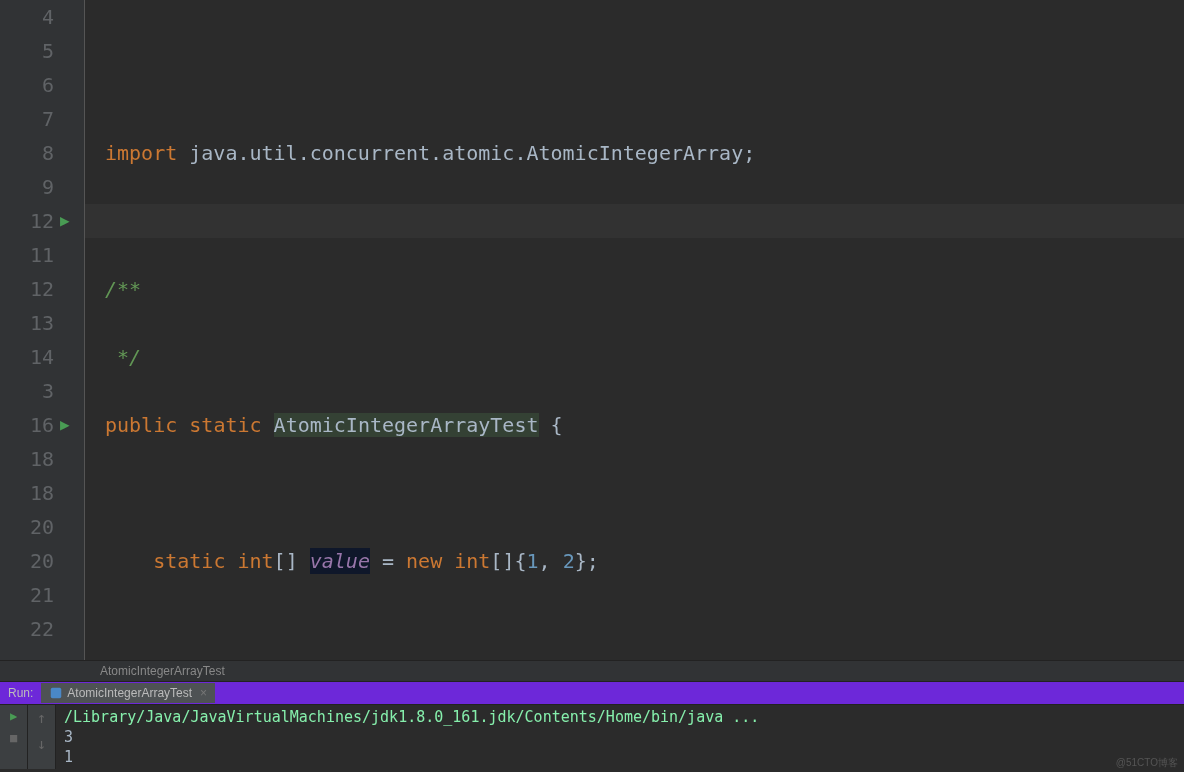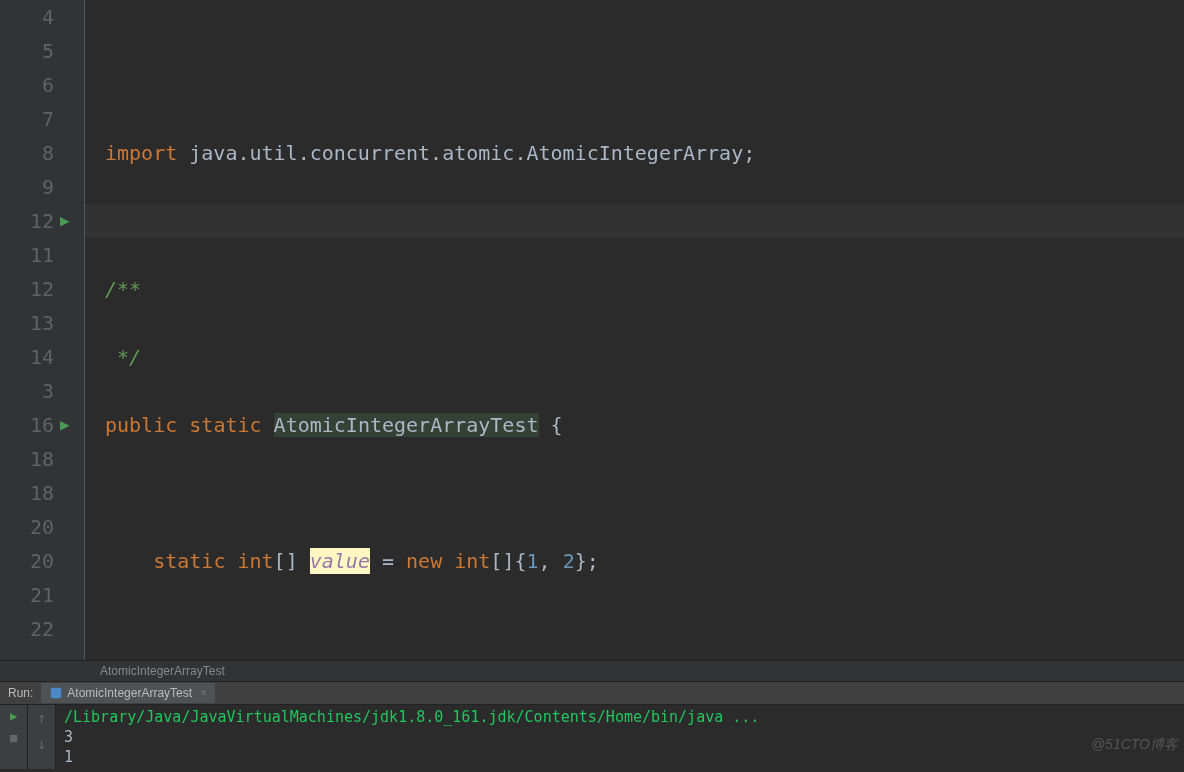--- a/index.html
+++ b/index.html
@@ -46,31 +46,31 @@
     left: 0; right: 0;
     height: 34px;
     background: #323232;
     z-index: 0;
   }
   .code-content { position: relative; z-index: 1; }
   .kw { color: #cc7832; }
   .num { color: #6897bb; }
   .comment { color: #629755; font-style: italic; }
   .doc-tag { color: #629755; font-style: italic; font-weight: bold; text-decoration: underline; }
-  .hl-box { background: #fef9c3; color:#9876aa; font-style: italic; padding:1px 0;}
+  .hl-box { background: #0f172a; color:#9876aa; font-style: italic; padding:1px 0;}
   .breadcrumb {
     background: #313335;
     color: #888;
     font-size: 12px;
     font-family: sans-serif;
     padding: 3px 100px;
     border-top: 1px solid #222;
   }
   .run-tab-bar {
-    background: #404040;
+    background: #6d28d9;
     display: flex;
     align-items: center;
     font-size: 12px;
     font-family: sans-serif;
     height: 24px;
     border-top: 1px solid #222;
     border-bottom: 1px solid #222;
   }
   .run-label { color: #bbb; padding: 0 8px; }
   .run-tab {
@@ -115,25 +115,24 @@
     flex: 1;
     padding: 2px 8px;
     color: #a9b7c6;
     font-family: 'Menlo','Consolas',monospace;
     line-height: 20px;
     white-space: pre;
   }
   .watermark {
     position: absolute;
     right: 6px;
-    bottom: 18px;
-    font-size: 14px;
+    bottom: 2px;
+    font-size: 10px;
     color: #555;
     font-family: sans-serif;
-    font-style: italic;
   }
   .file-icon {
     width: 14px; height: 14px;
     display: inline-block;
   }
 </style>
 </head>
 <body>
 
 <div class="editor">
@@ -197,18 +196,18 @@
 
 <div class="console">
   <div class="console-toolbar">
     <span class="play-icon">▶</span>
     <span class="stop-icon">■</span>
   </div>
   <div class="console-toolbar2">
     <span>↑</span>
     <span>↓</span>
   </div>
-  <div class="console-output"><span style="color:#22c55e">/Library/Java/JavaVirtualMachines/jdk1.8.0_161.jdk/Contents/Home/bin/java ...</span>
+  <div class="console-output"><span style="color:#86efac">/Library/Java/JavaVirtualMachines/jdk1.8.0_161.jdk/Contents/Home/bin/java ...</span>
 <span>3</span>
 <span>1</span></div>
 </div>
 
 <div class="watermark">@51CTO博客</div>
 
 </body></html>

